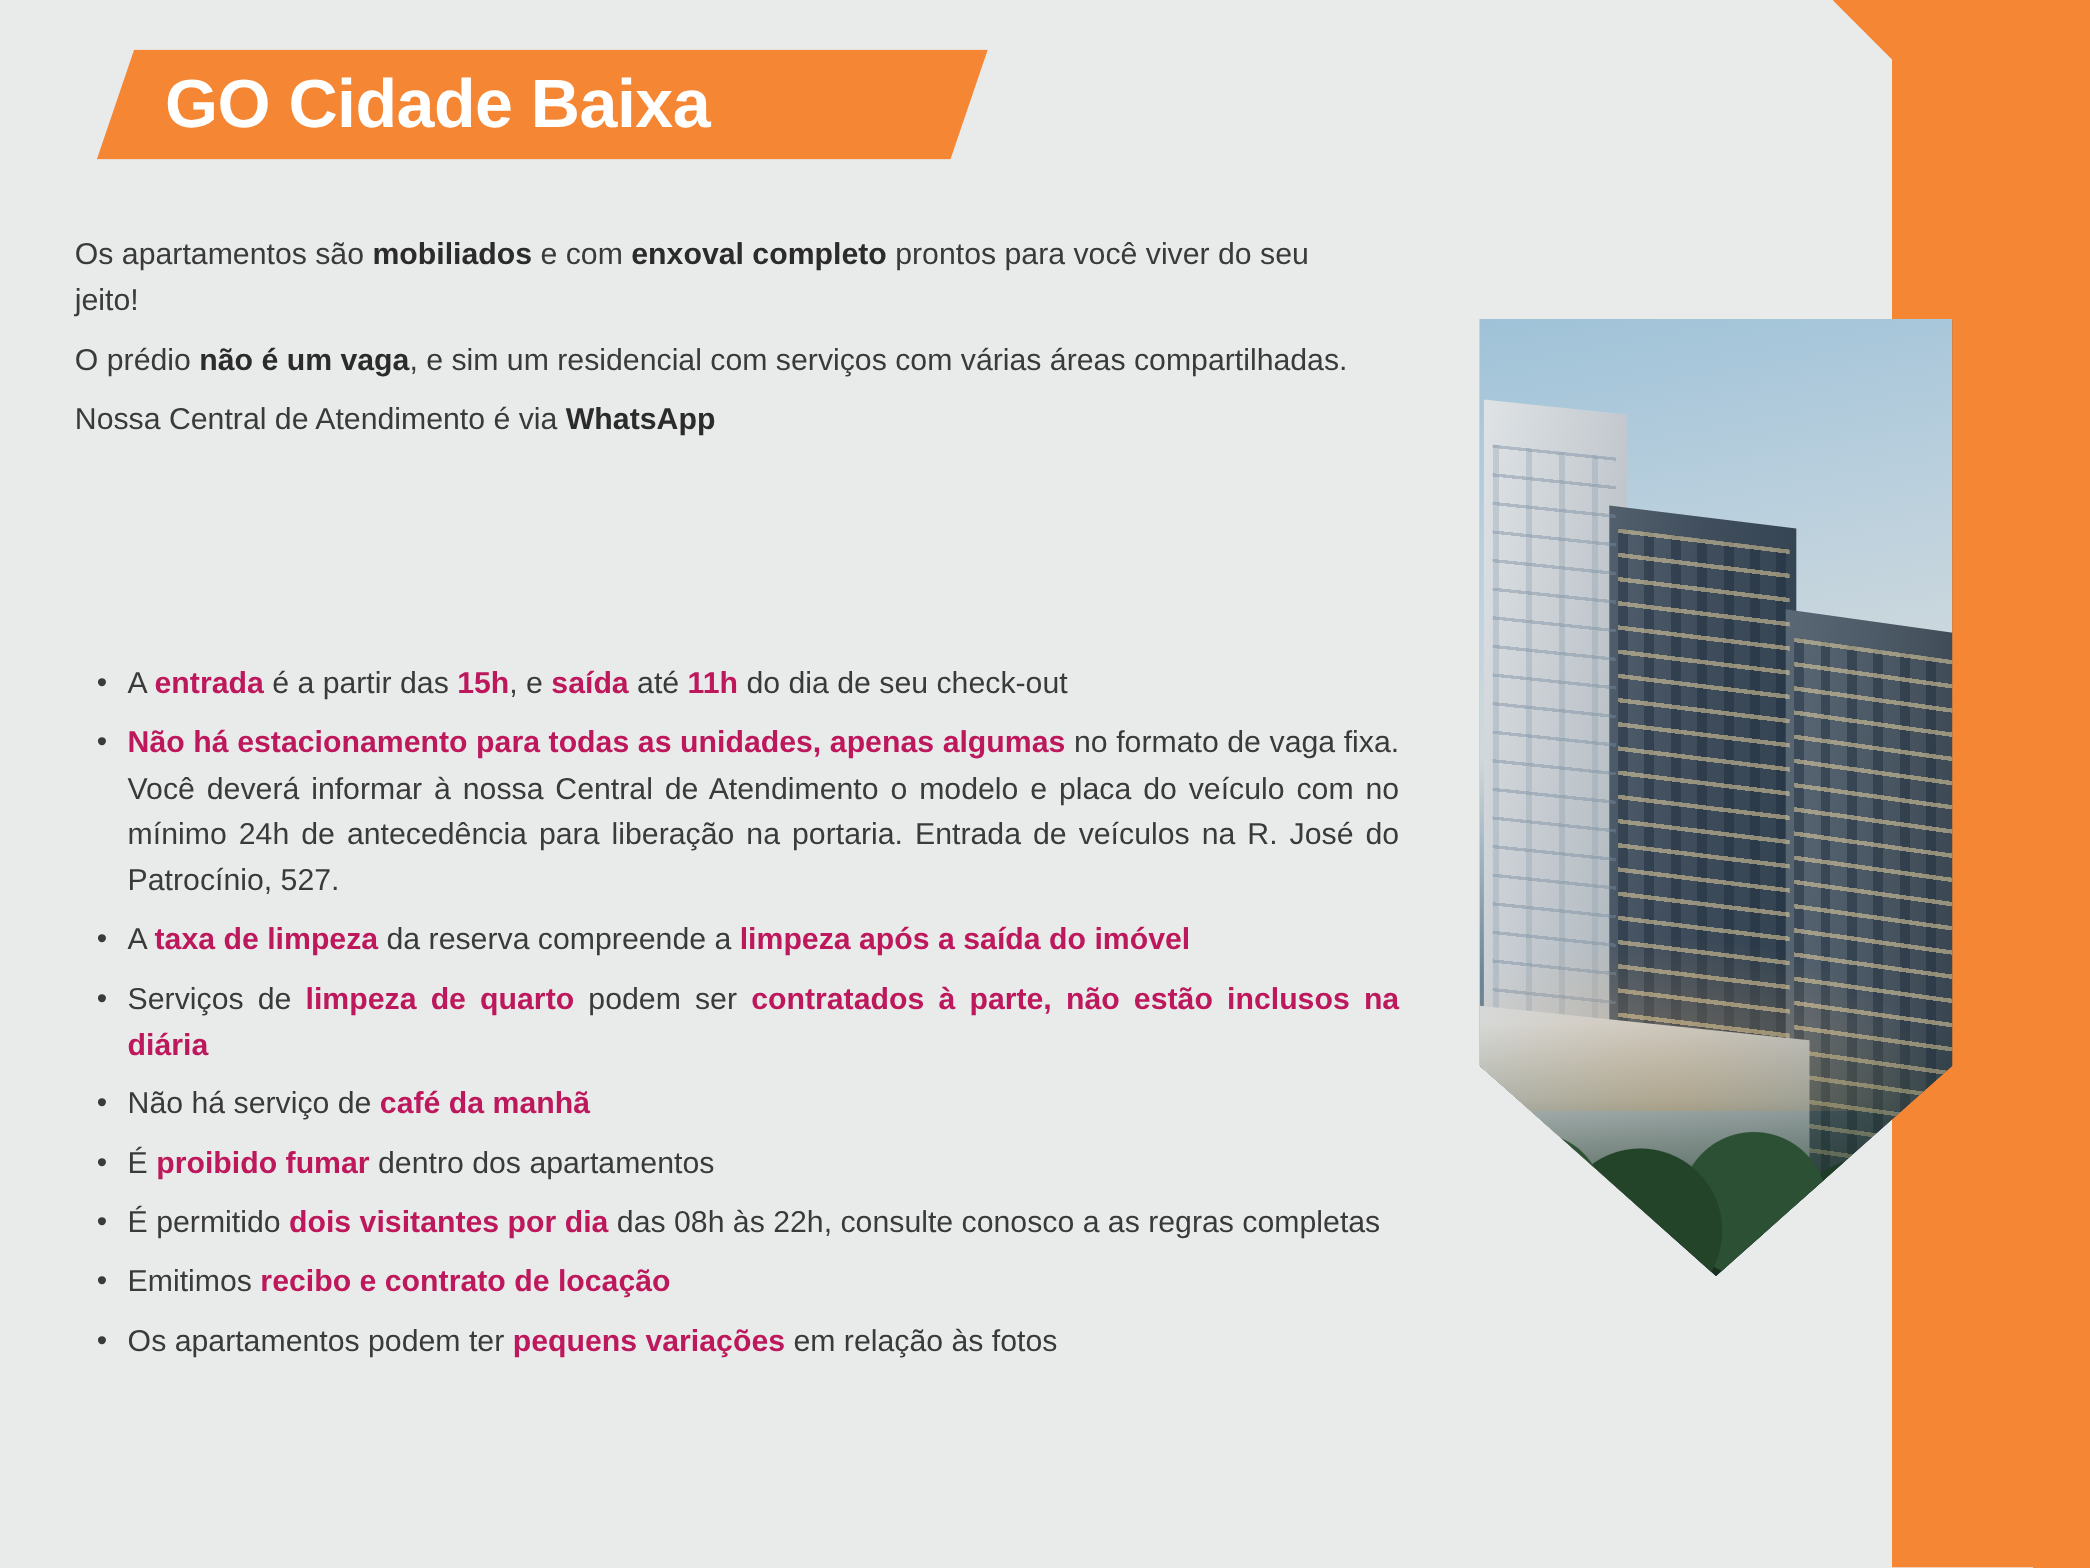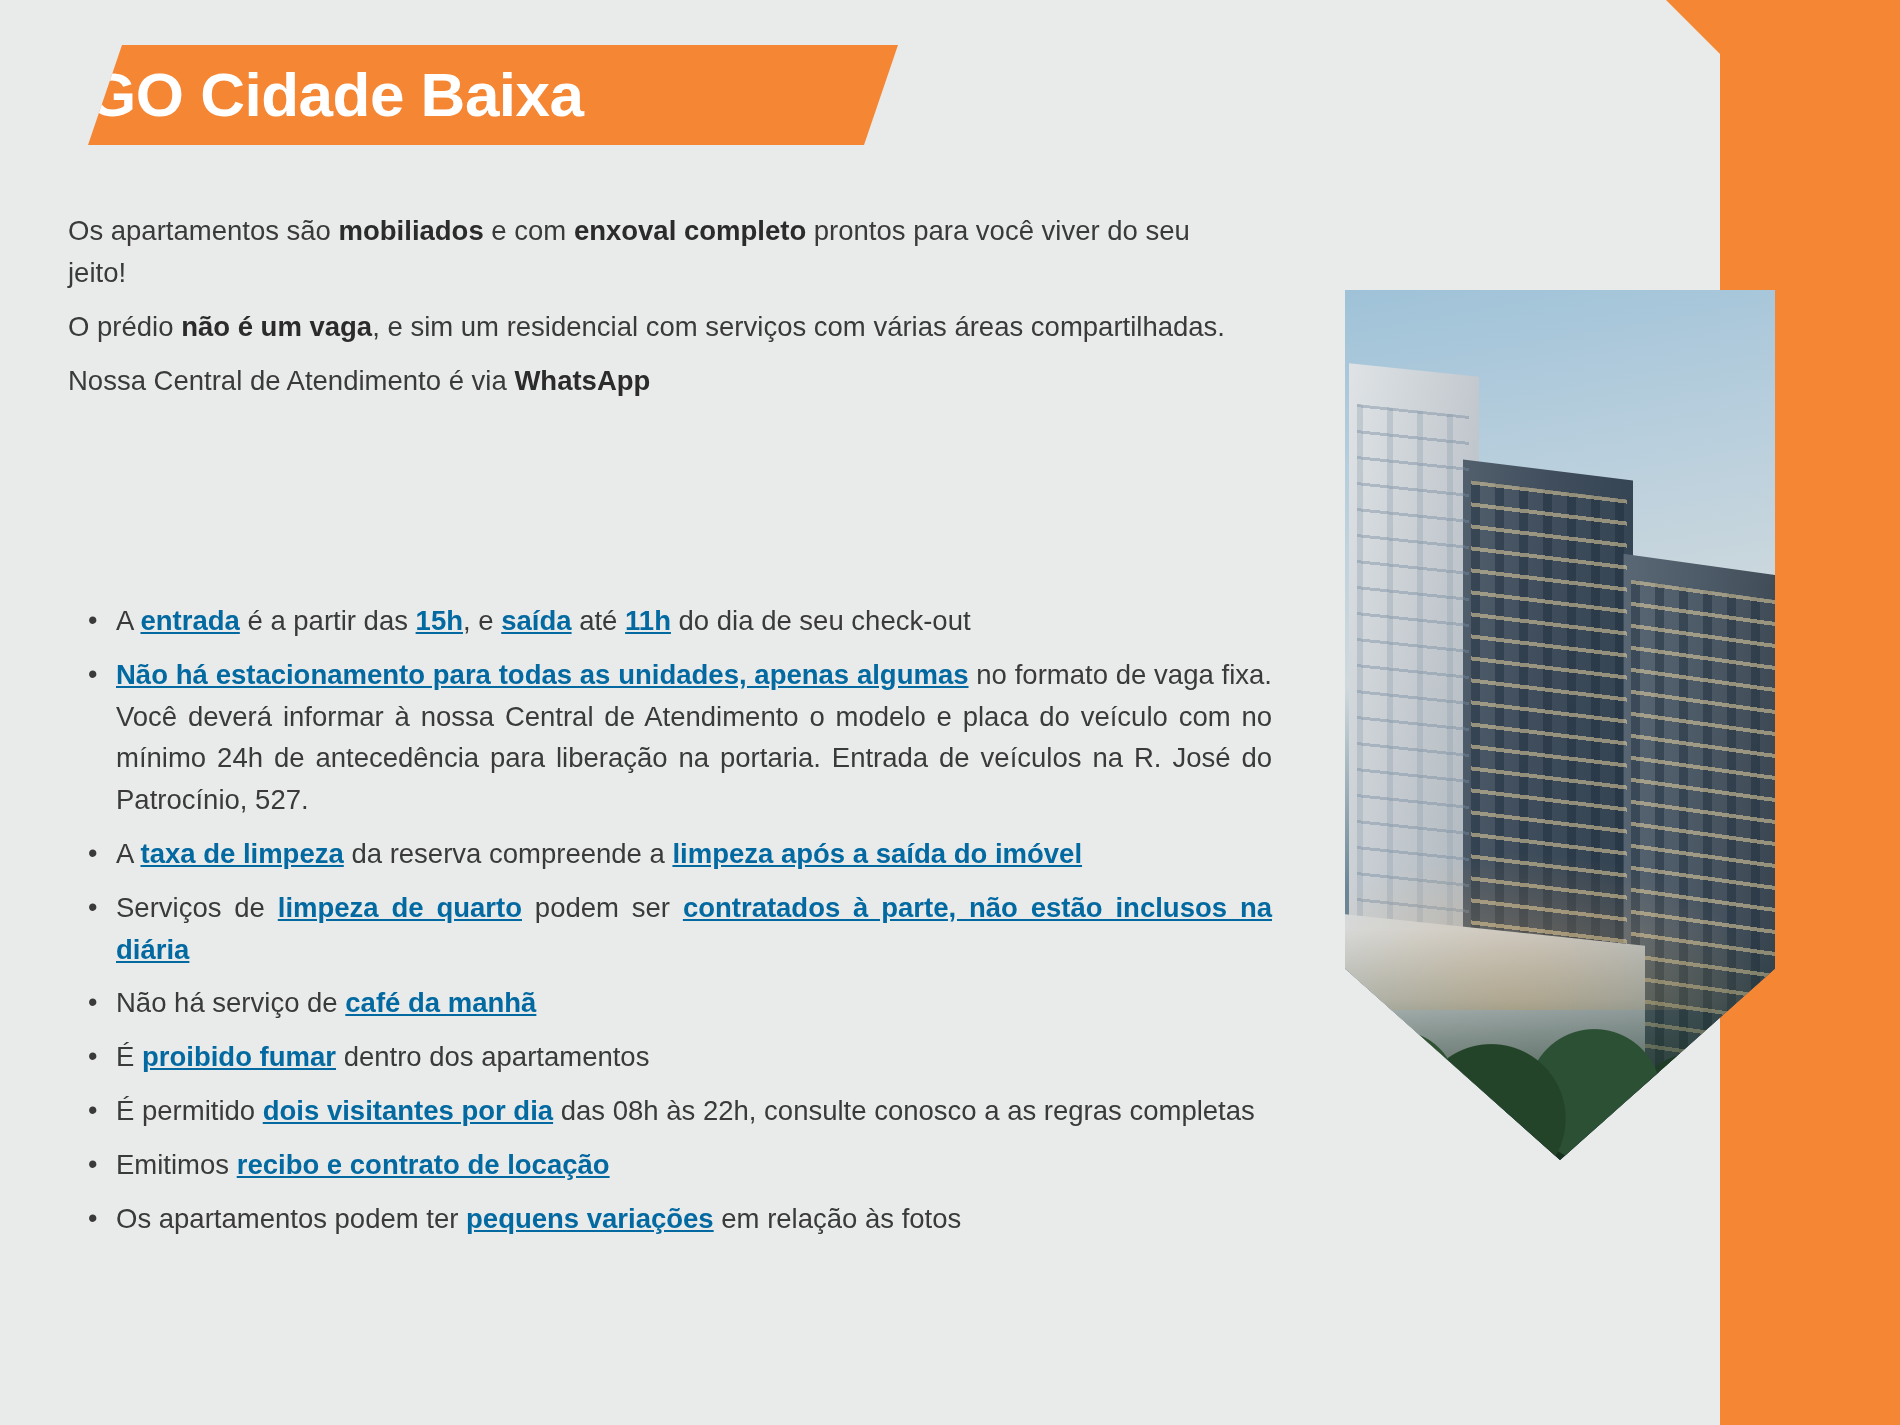--- a/index.html
+++ b/index.html
@@ -44,20 +44,21 @@
     background: #f58634;
     clip-path: polygon(34px 0, 810px 0, 776px 100px, 0 100px);
     display: flex;
     align-items: center;
   }
   #title-text {
     color: #ffffff;
     font-size: 62px;
     font-weight: bold;
     letter-spacing: -0.5px;
+    margin-left: 62px;
     line-height: 1;
     white-space: nowrap;
   }
 
   
   #intro {
     position: absolute;
     left: 56px;
     top: 198px;
     width: 1200px;
@@ -93,23 +94,22 @@
   }
   #rules li::before {
     content: "\2022";
     position: absolute;
     left: 6px;
     top: 0;
     font-size: 27px;
     color: #3a3a3a;
   }
   #rules li b {
-    color: #0369a1;
+    color: #be185d;
     font-weight: bold;
-    text-decoration: underline;
   }
   .justify {
     text-align: justify;
   }
 
   
   #photo {
     position: absolute;
     left: 1345px;
     top: 290px;

